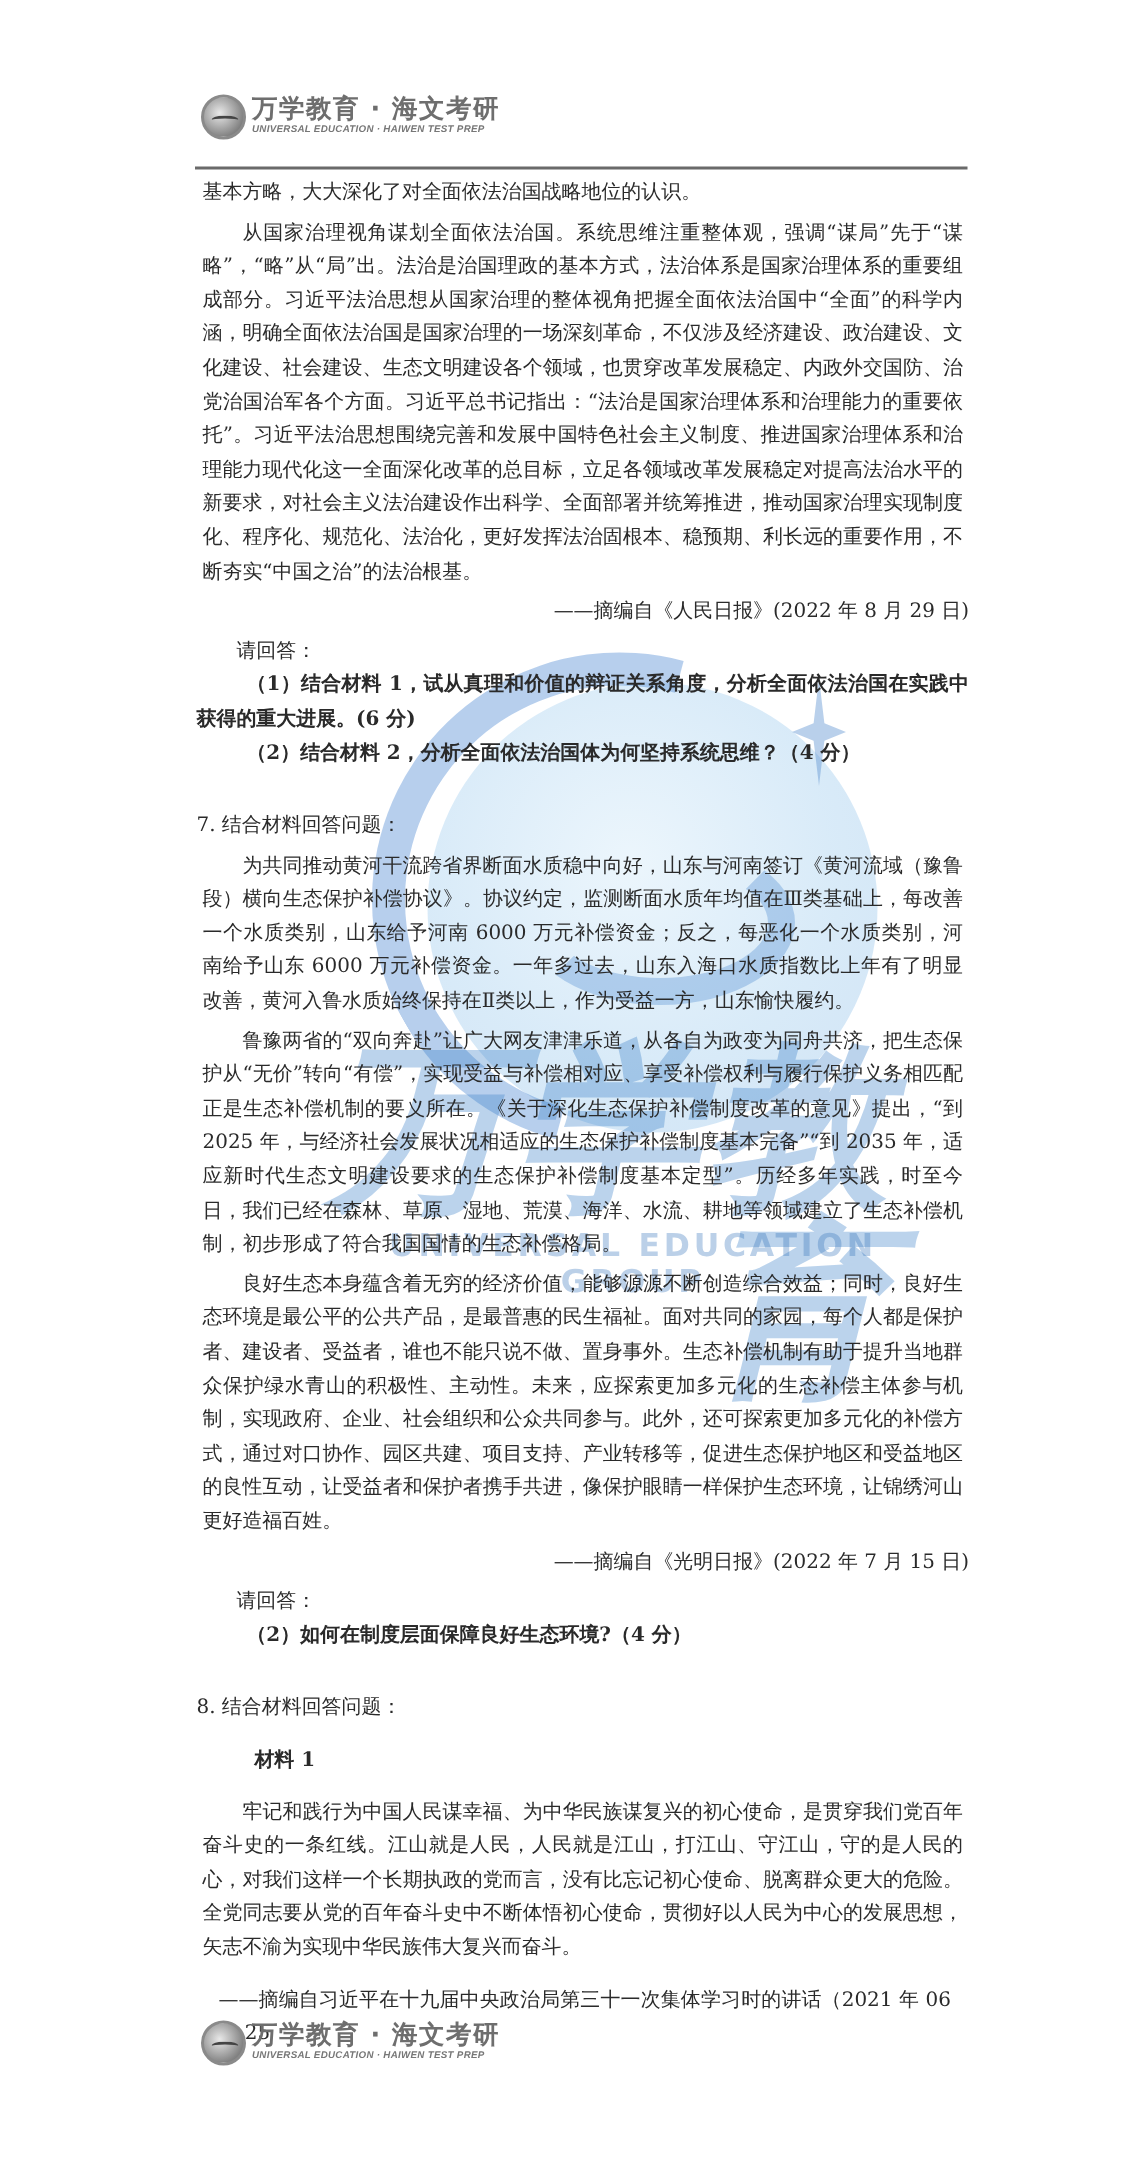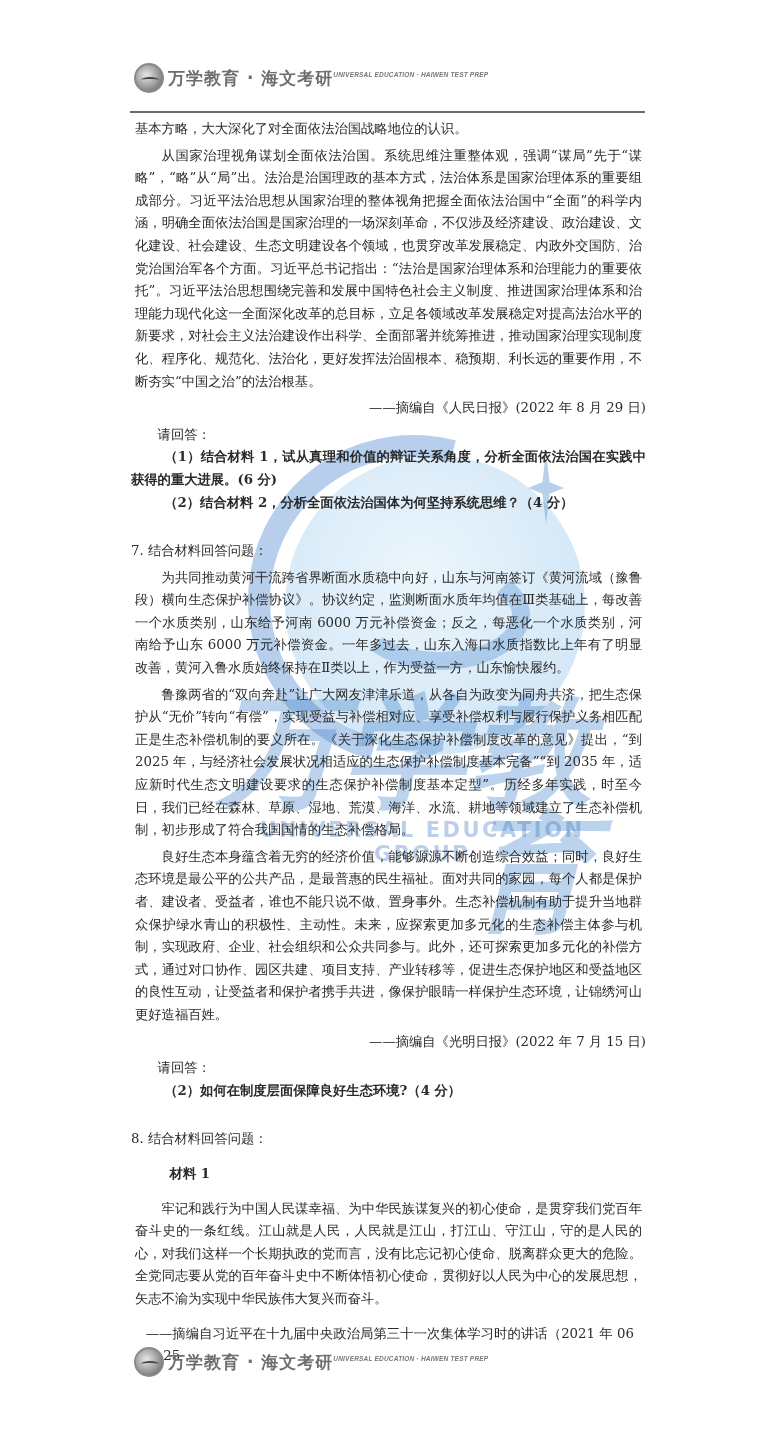--- a/index.html
+++ b/index.html
@@ -7,21 +7,21 @@
          font-family:"DejaVu Serif","Liberation Serif",serif; color:#2a2a2a; }
   .page { position:absolute; left:0; top:0; width:762px; height:1453px; }
 
   
   .logo { position:absolute; left:134px; display:flex; align-items:center; gap:4px; }
   .logo .globe { width:30px; height:30px; border-radius:50%;
     background:radial-gradient(circle at 40% 40%, #e8e8e8 0%, #9a9a9a 55%, #5a5a5a 100%);
     border:2px solid #8a8a8a; box-sizing:border-box; position:relative; }
   .logo .globe::after { content:""; position:absolute; left:5px; top:12px; width:18px; height:4px;
     border-top:2px solid #444; border-radius:50%; }
-  .logo .txt { display:flex; flex-direction:row; line-height:1; }
+  .logo .txt { display:flex; flex-direction:column; line-height:1; }
   .logo .cn { font-family:"DejaVu Sans","Liberation Sans",sans-serif; font-weight:bold; font-size:17px;
     color:#6e6e6e; letter-spacing:1px; }
   .logo .en { font-family:"Liberation Sans","DejaVu Sans",sans-serif; font-style:italic; font-weight:bold;
     font-size:6.5px; color:#777; margin-top:2px; letter-spacing:0.2px; }
   .header-logo { top:63px; }
   .footer-logo { top:1347px; }
   .header-rule { position:absolute; left:130px; top:111px; width:515px; height:2px; background:#6a6a6a; }
 
   
   .wm { position:absolute; pointer-events:none; }

